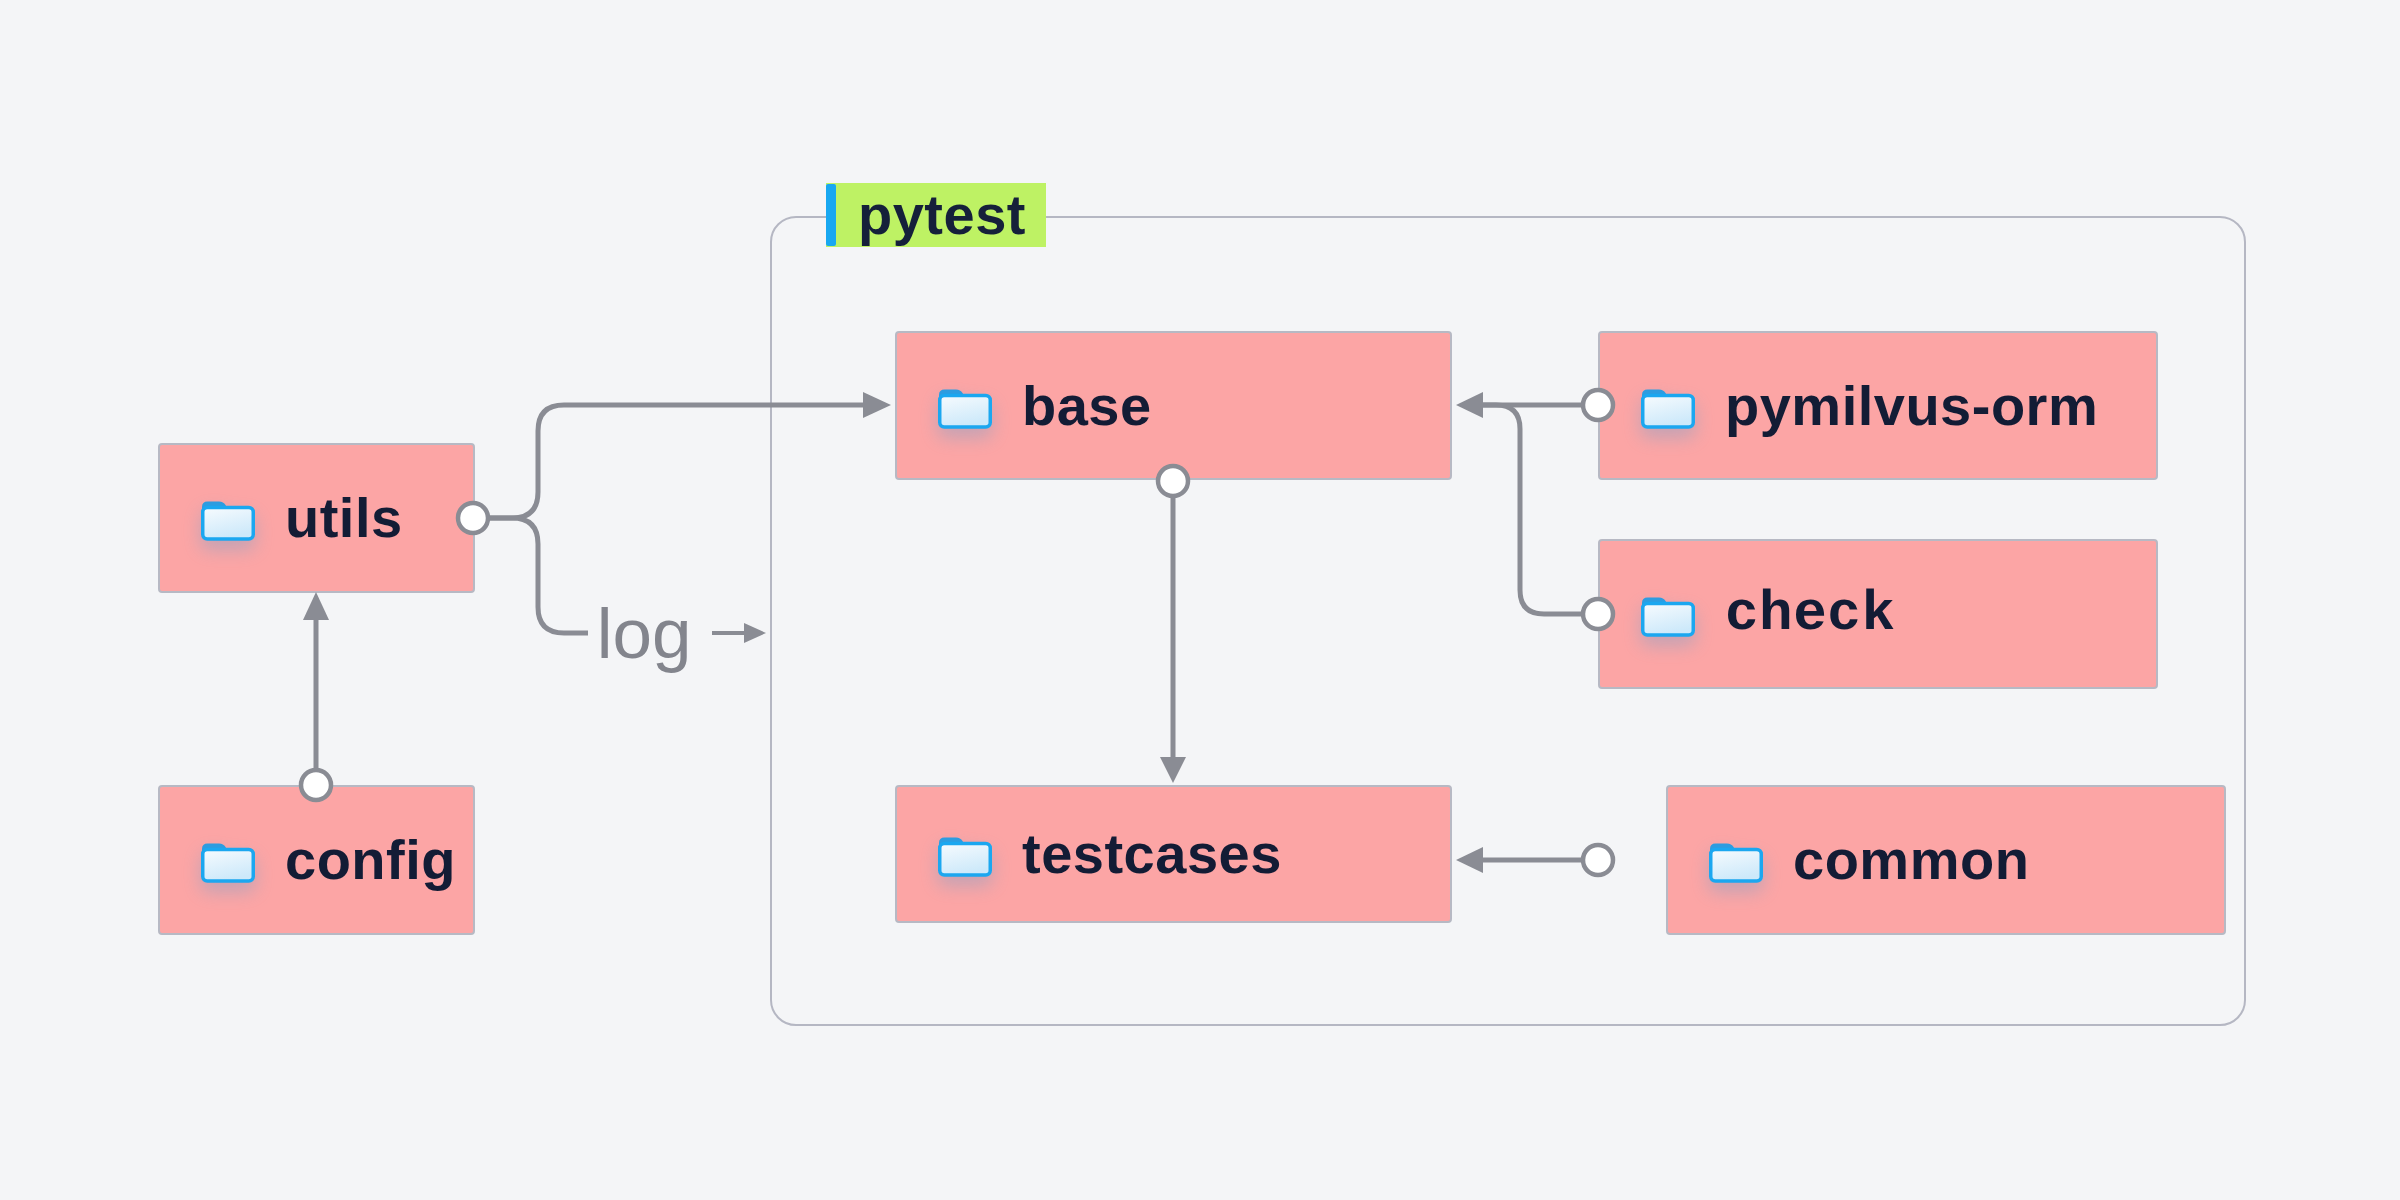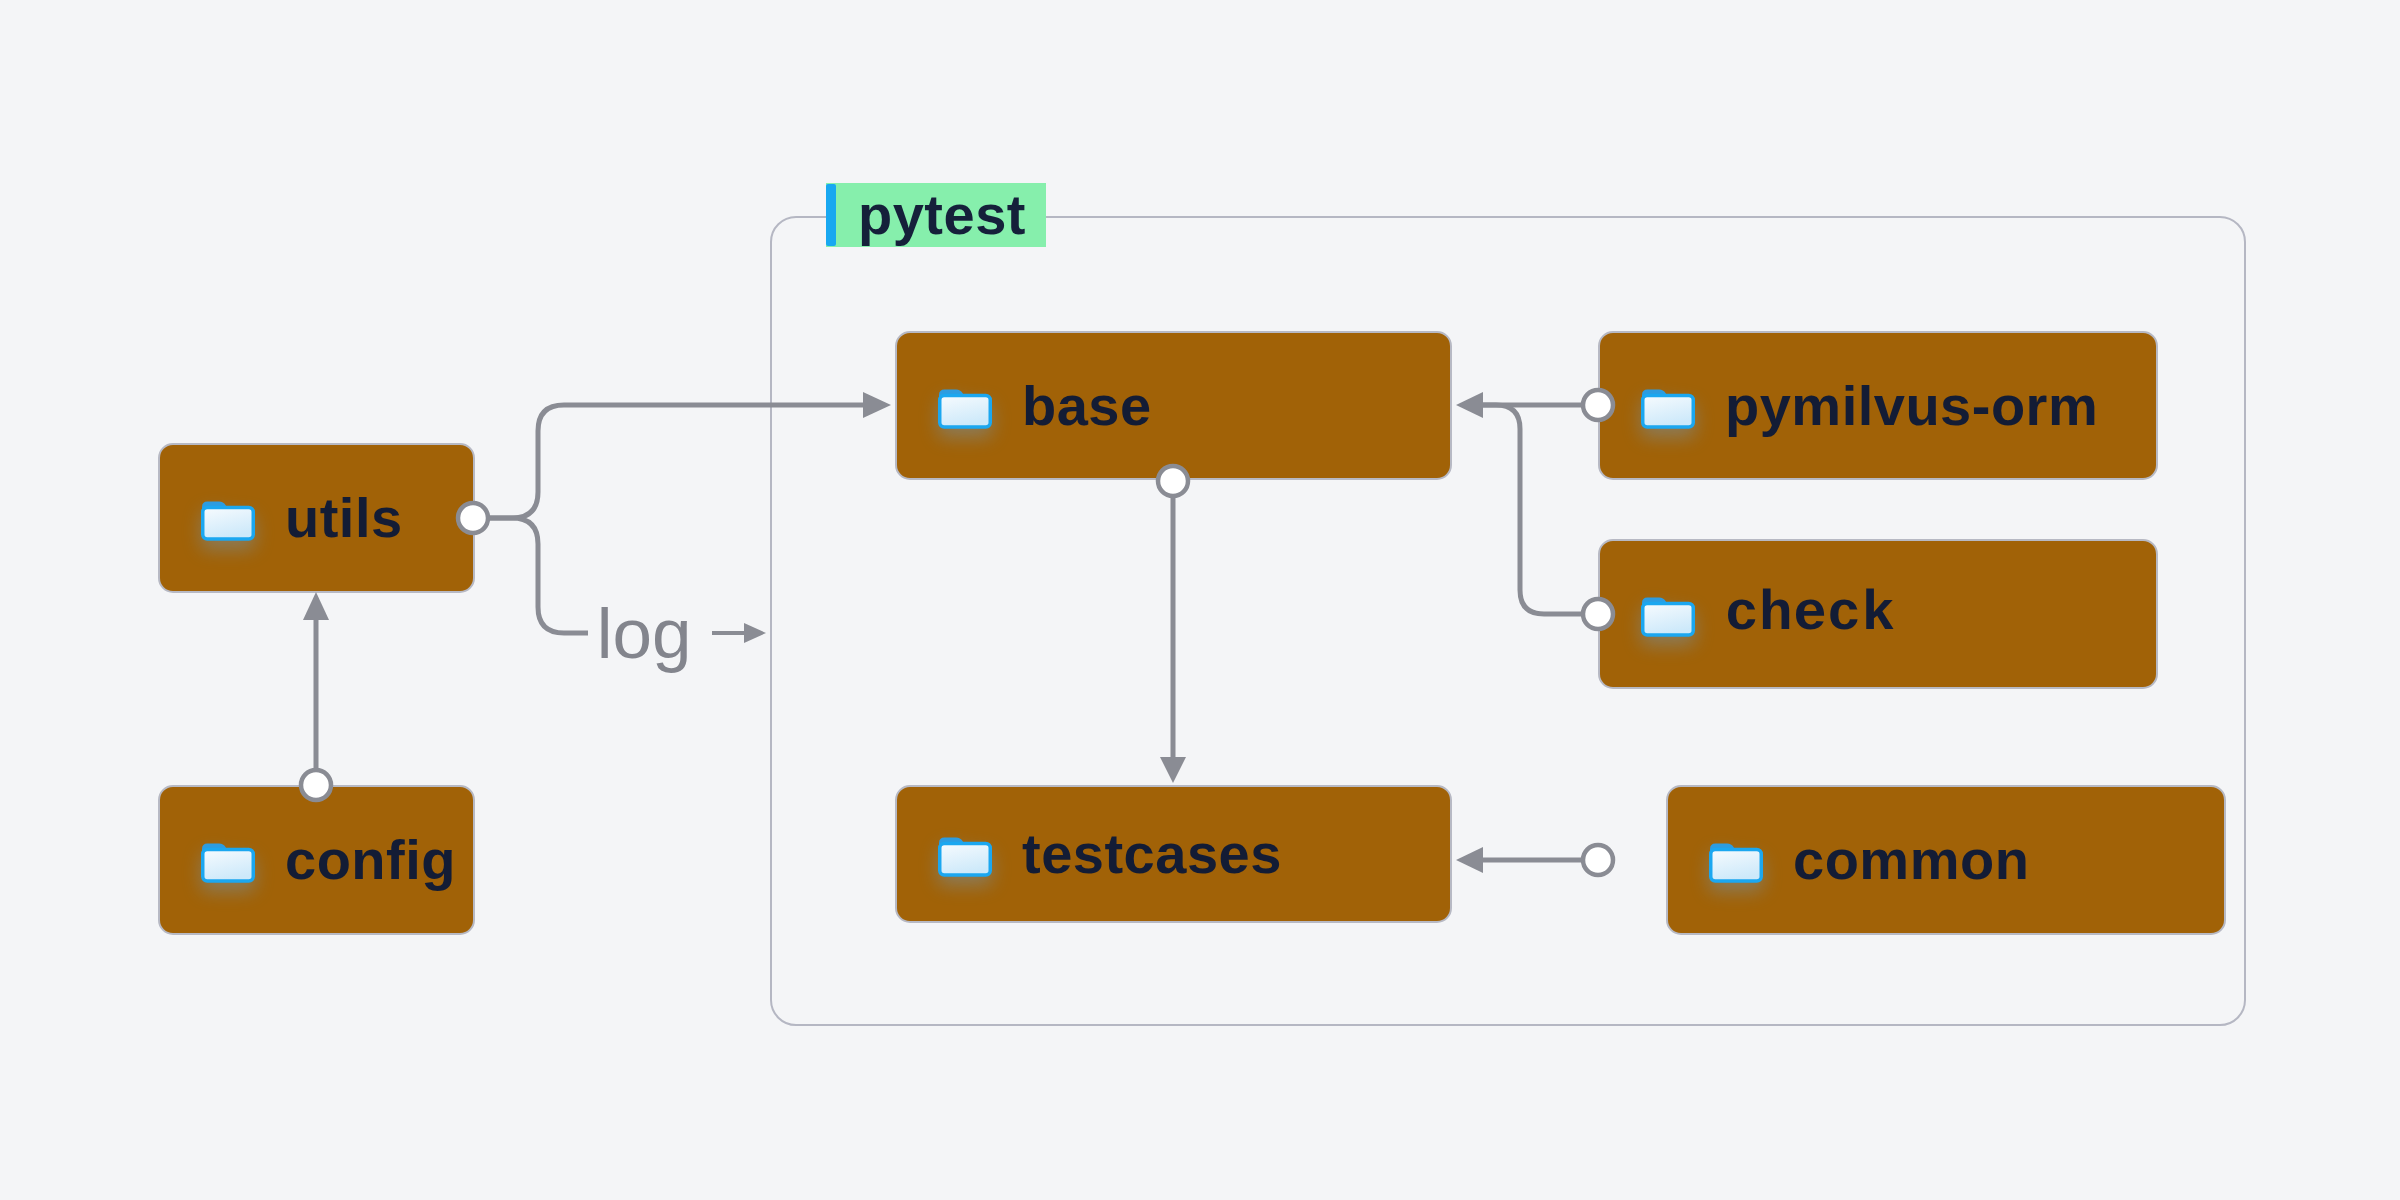--- a/index.html
+++ b/index.html
@@ -12,36 +12,36 @@
 
   
   .group{
     position:absolute;left:770px;top:216px;width:1476px;height:810px;
     border:2.5px solid #B5B7C3;border-radius:26px;box-sizing:border-box;
     z-index:1;
   }
   .group-label{
     position:absolute;left:826px;top:183px;height:64px;
     display:flex;align-items:center;
-    background:#86efac;padding-right:20px;
+    background:#bef264;padding-right:20px;
     z-index:3;
   }
   .group-label .bar{
     width:10px;height:62px;background:#18A8F1;border-radius:2px;
     margin-right:22px;flex:0 0 auto;
   }
   .group-label .gtext{
     font-size:56px;font-weight:700;color:#15203A;letter-spacing:0.5px;
     line-height:1;white-space:nowrap;
   }
 
   
   .node{
     position:absolute;display:flex;align-items:center;
-    background:#a16207;border:2px solid #B7B9C4;border-radius:15px;
+    background:#fca5a5;border:2px solid #B7B9C4;border-radius:4px;
     box-sizing:border-box;padding-left:38px;gap:27px;
     z-index:2;
   }
   .node .nlabel{
     font-size:56px;font-weight:700;color:#131C35;letter-spacing:0.5px;
     line-height:1;white-space:nowrap;
   }
   .folder{
     width:60px;height:50px;flex:0 0 auto;
     filter:drop-shadow(0px 9px 9px rgba(110,160,205,0.40));

